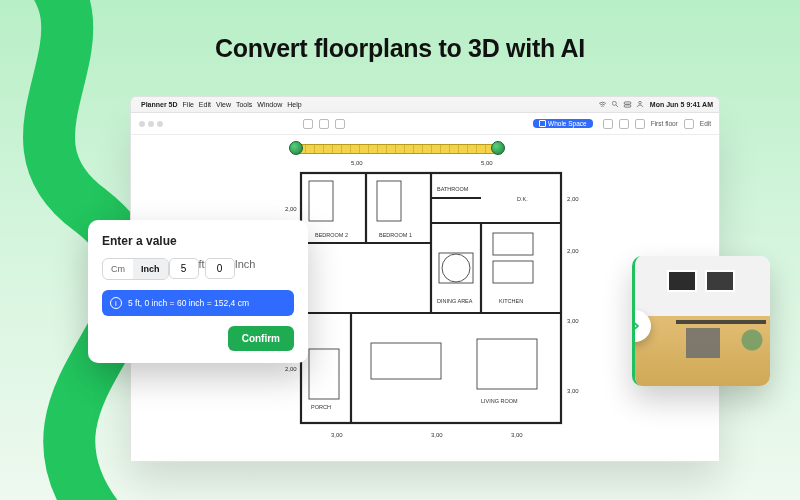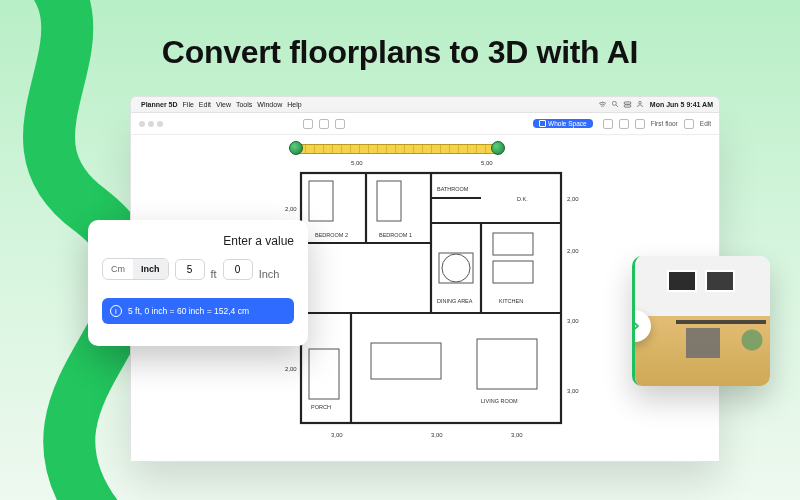--- a/index.html
+++ b/index.html
@@ -1,21 +1,21 @@
 <!DOCTYPE html>
 <html><head>
 <meta charset="utf-8">
 <style>
   * { box-sizing: border-box; margin: 0; padding: 0; }
   html, body { width: 800px; height: 500px; overflow: hidden; font-family: -apple-system, "Helvetica Neue", Arial, sans-serif; }
   body { background: linear-gradient(180deg,#b8efc6 0%, #d6f5de 50%, #eef9ef 100%); position: relative; }
   
   .squiggle { position:absolute; top:-40px; left:-40px; width:260px; height:560px; }
   .squiggle path { fill:none; stroke:#22c55e; stroke-width:52; stroke-linecap:round; }
-  .headline { position:absolute; top:34px; left:0; right:0; text-align:center; font-size:32px; font-weight:600; color:#111; letter-spacing:-0.3px; }
+  .headline { position:absolute; top:34px; left:0; right:0; text-align:center; font-size:25px; font-weight:600; color:#111; letter-spacing:-0.3px; }
 
   
   .menubar { position:absolute; top:96px; left:130px; width:590px; height:16px; background:#f6f6f7; border-radius:6px 6px 0 0; display:flex; align-items:center; font-size:7px; color:#222; padding:0 6px; border:1px solid #e2e2e4; border-bottom:none; }
   .menubar .apple { font-size:8px; margin-right:4px; }
   .menubar .mi { margin-right:5px; }
   .menubar .spacer { flex:1; }
   .menubar .ri { margin-left:4px; opacity:0.8; }
   .menubar .clock { margin-left:6px; font-weight:600; }
 
   
@@ -33,22 +33,22 @@
   
   .canvas { position:absolute; top:22px; left:0; right:0; bottom:0; background:#fff; }
   .plan { position:absolute; top:18px; left:150px; width:300px; height:290px; }
   .plan svg { width:100%; height:100%; }
   .ruler { position:absolute; top:9px; left:165px; width:200px; height:10px; background:repeating-linear-gradient(90deg,#f3d34a 0,#f3d34a 8px,#d4b635 8px,#d4b635 9px); border:1px solid #b89a1f; }
   .handle { position:absolute; top:6px; width:14px; height:14px; border-radius:50%; background:radial-gradient(circle at 35% 35%, #59d27b, #1e7d3c); border:1px solid #15612d; }
   .handleL { left:158px; } .handleR { left:360px; }
 
   
   .dialog { position:absolute; top:220px; left:88px; width:220px; background:#fff; border-radius:10px; box-shadow:0 14px 34px rgba(0,0,0,0.22); padding:14px 14px 12px; }
-  .dialog h3 { font-size:12px; font-weight:400; color:#222; margin-bottom:10px;text-align:right; }
-  .seg-row { display:flex; gap:6px; margin-bottom:18px; align-items:flex-end; }
+  .dialog h3 { font-size:12px; font-weight:700; color:#222; margin-bottom:10px; }
+  .seg-row { display:flex; margin-bottom:10px; align-items:flex-start; }
   .seg { display:flex; border:1px solid #d6d6d8; border-radius:6px; overflow:hidden; }
   .seg .opt { font-size:9px; padding:5px 8px; color:#666; cursor:pointer; }
   .seg .opt.active { background:#eef0f2; color:#111; font-weight:600; }
   .numbox { width:30px; text-align:center; font-size:10px; border:1px solid #d6d6d8; border-radius:5px; padding:4px 0; background:#fff; }
   .unit { font-size:11px; color:#666; }
   .info { background:#2f6bff; color:#fff; border-radius:6px; padding:7px 8px; font-size:8.5px; display:flex; align-items:center; gap:6px; margin-bottom:10px; }
   .info .i { width:12px; height:12px; border:1.2px solid #fff; border-radius:50%; display:flex; align-items:center; justify-content:center; font-size:8px; }
   .confirm { display:block; margin-left:auto; background:#1fab52; color:#fff; border:none; border-radius:6px; font-size:10px; font-weight:600; padding:7px 14px; cursor:pointer; }
 
   
@@ -208,20 +208,21 @@
     </div>
     <div class="numbox">5</div>
     <span class="unit">ft</span>
     <div class="numbox">0</div>
     <span class="unit">Inch</span>
   </div>
   <div class="info">
     <span class="i">i</span>
     <span>5 ft, 0 inch = 60 inch = 152,4 cm</span>
   </div>
+  <button class="confirm">Confirm</button>
 </div>
 
 <div class="preview">
   <div class="scene"></div>
   <div class="wallart"></div>
   <div class="wallart2"></div>
   <div class="nextbtn">
     <svg viewBox="0 0 24 24">
         <path d="M9 5l8 7-8 7" fill="none" stroke="#1fc15f" stroke-width="3" stroke-linecap="round" stroke-linejoin="round"></path>
       </svg>

